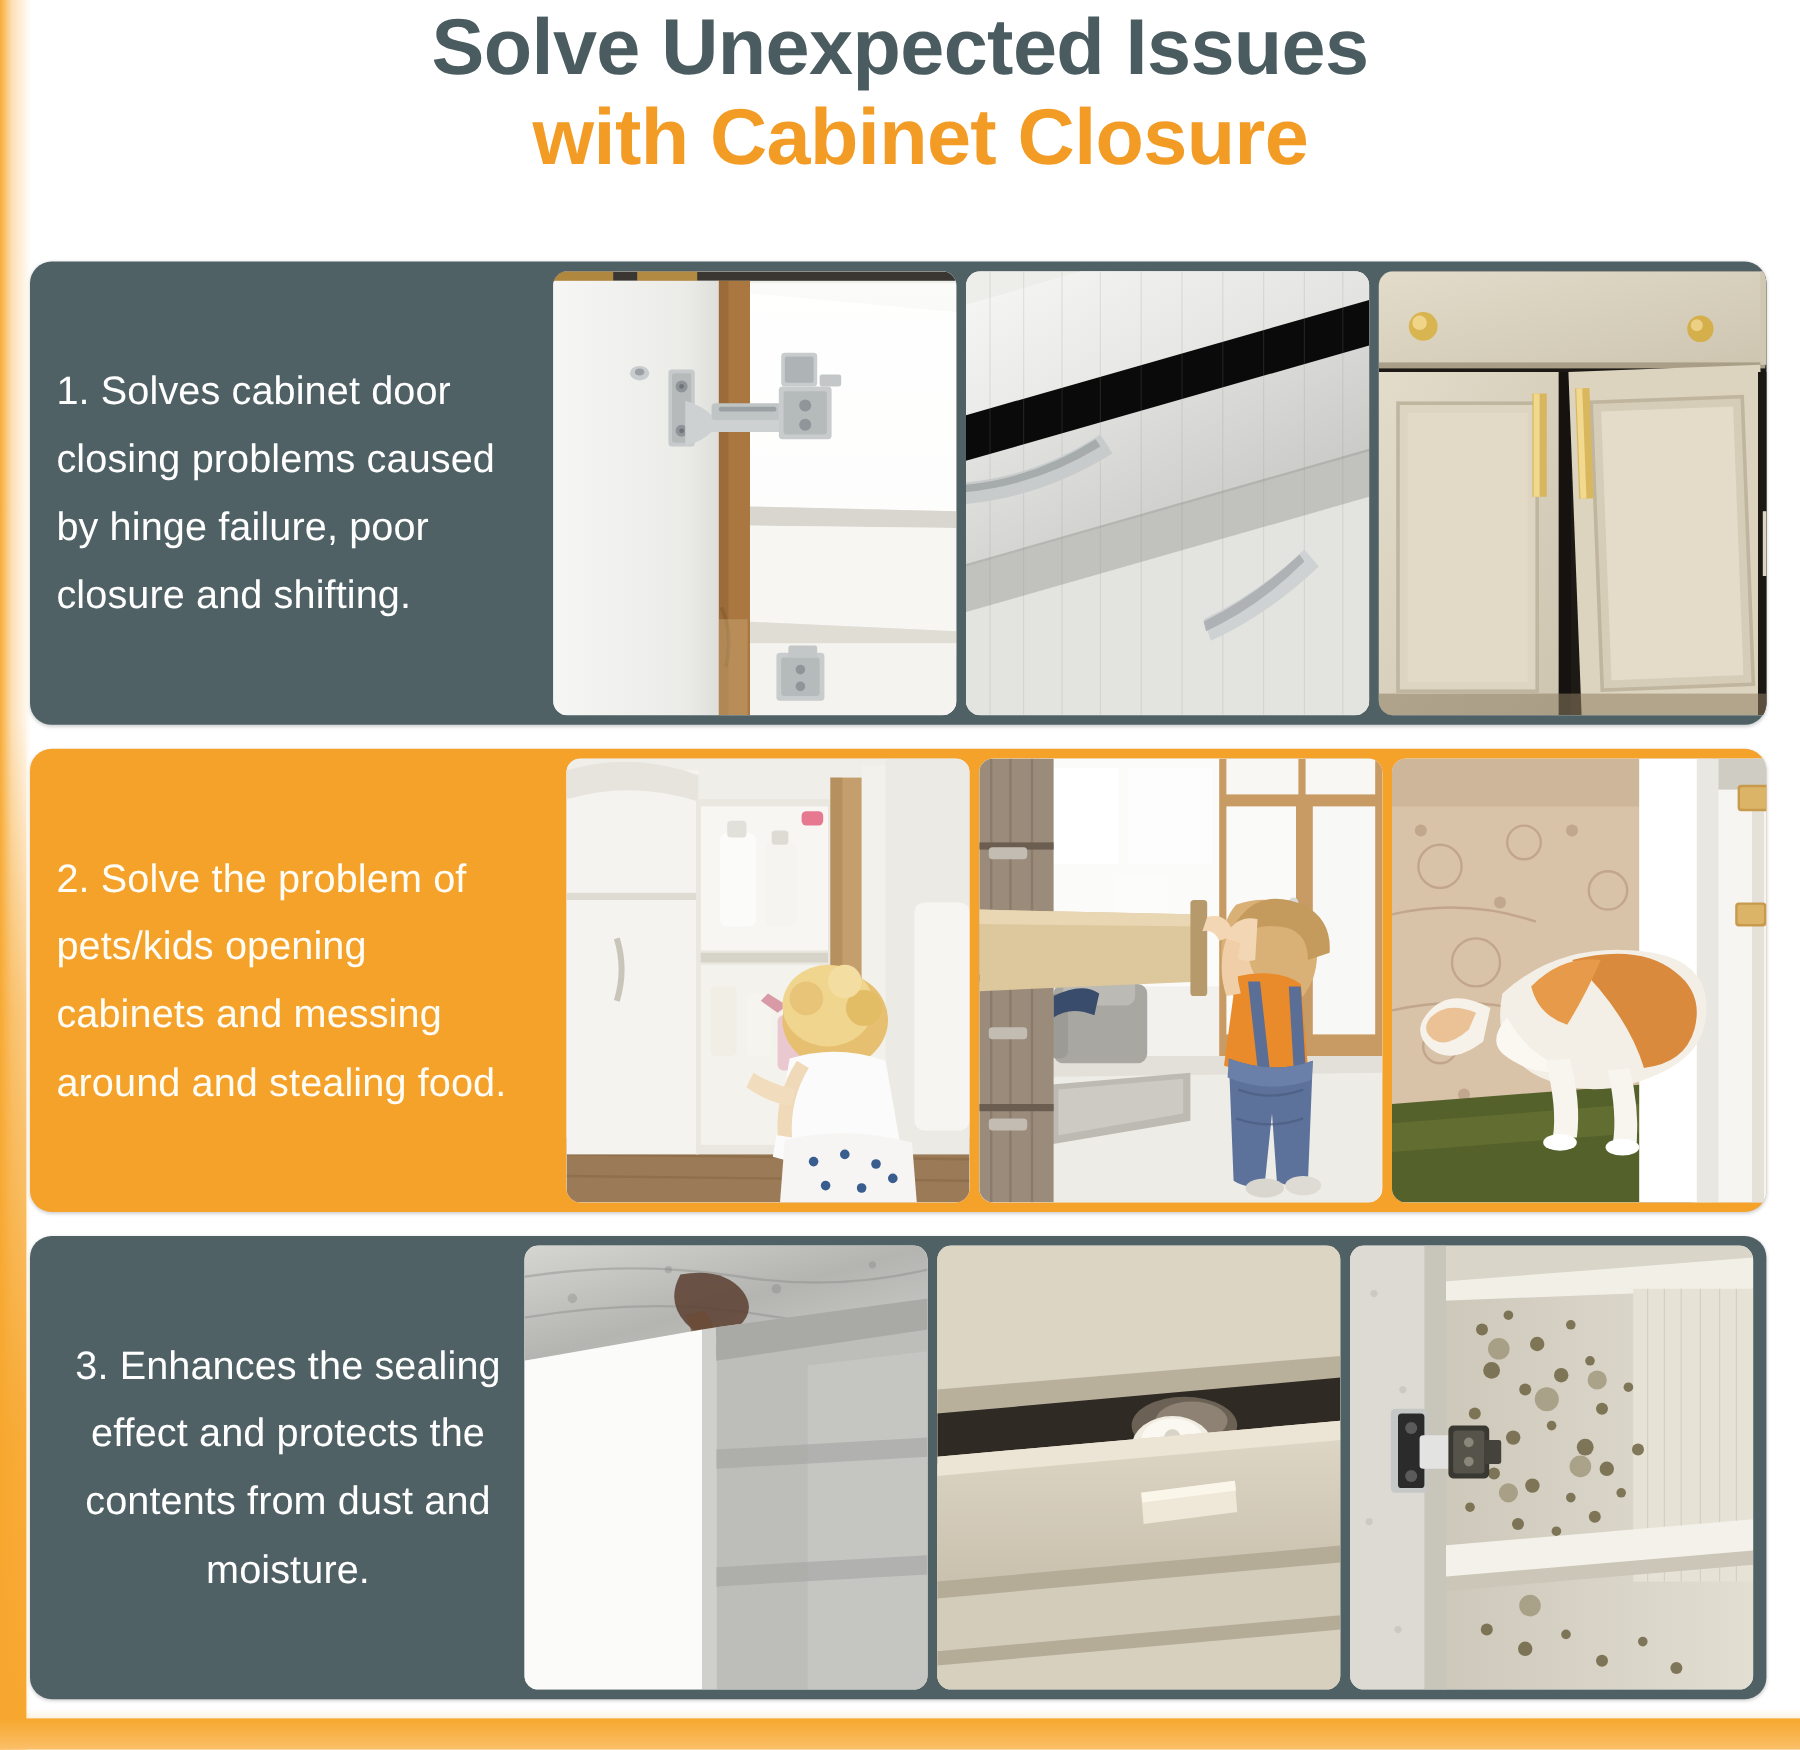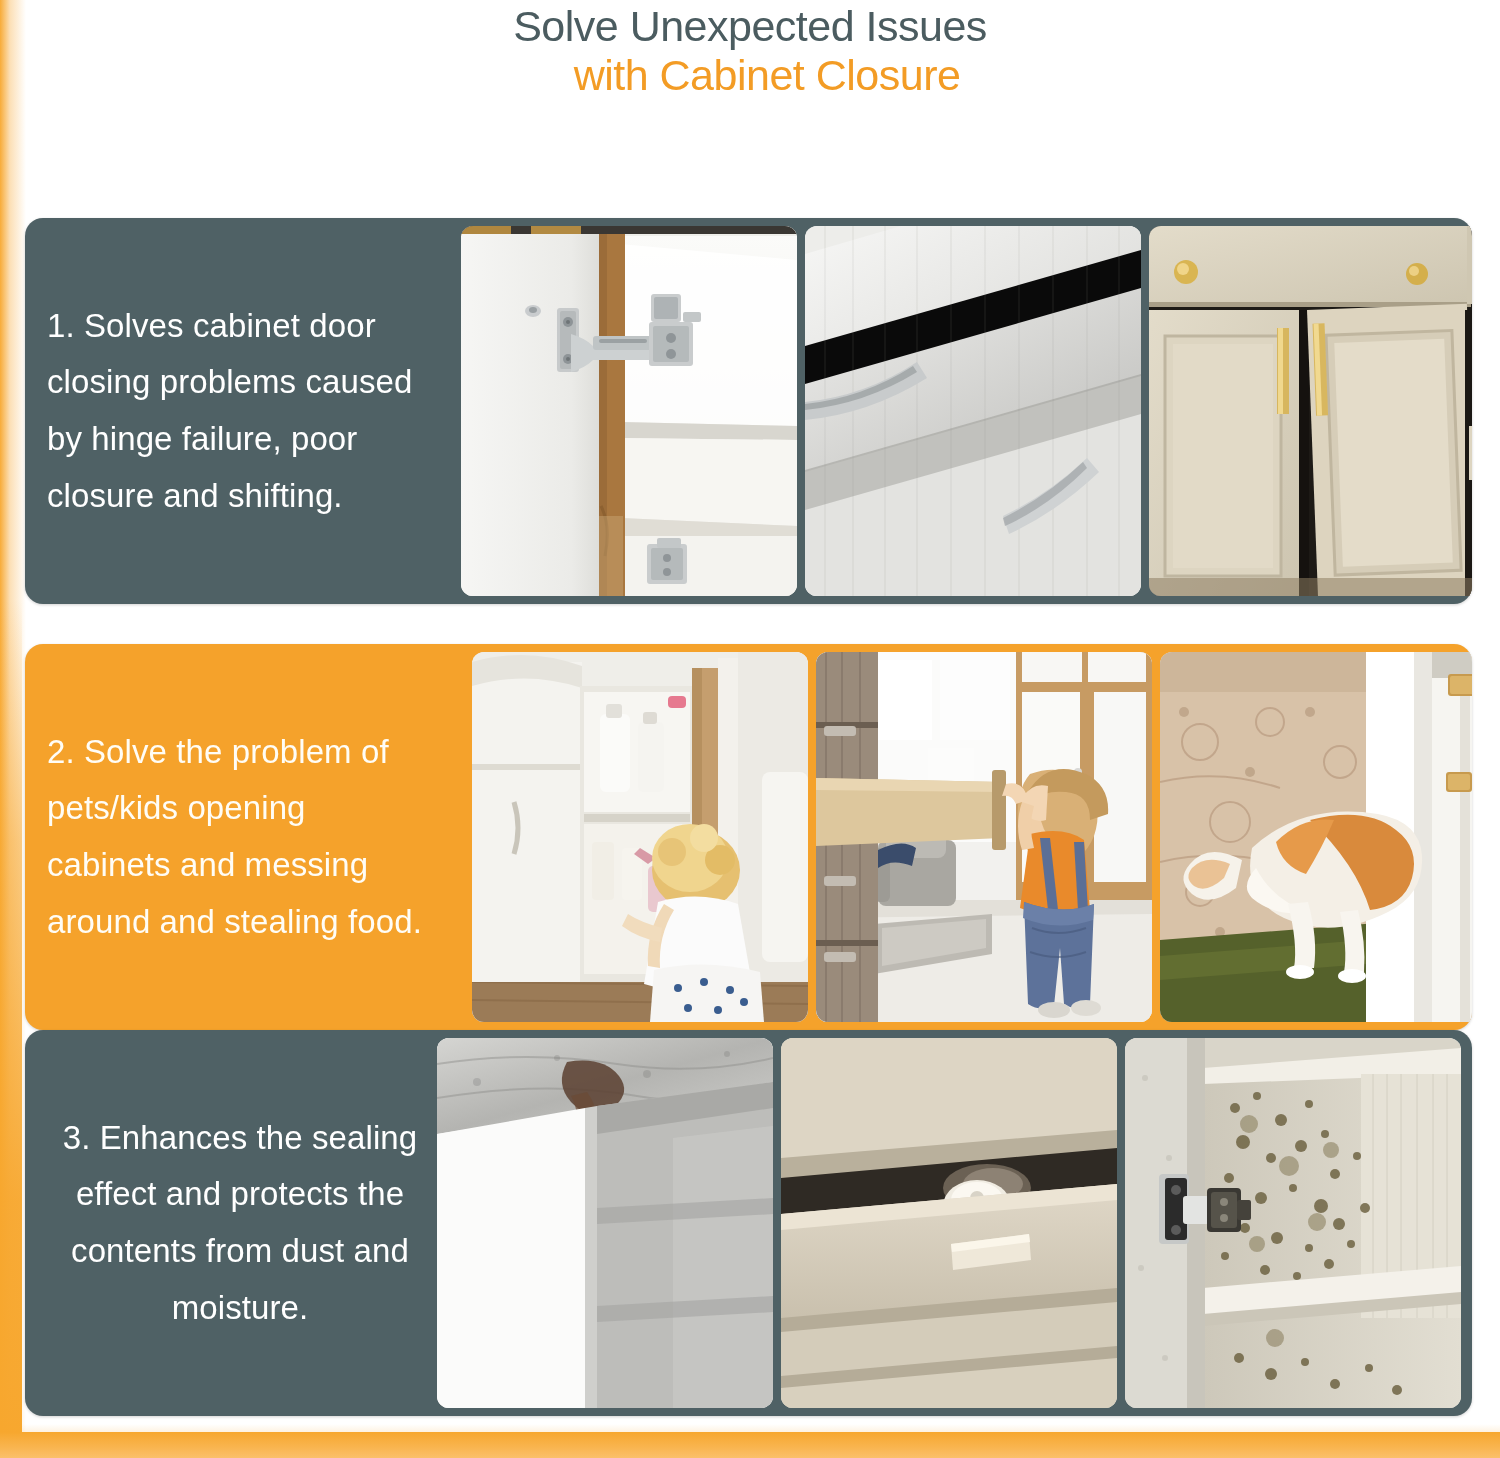--- a/index.html
+++ b/index.html
@@ -17,22 +17,22 @@
       linear-gradient(to top, rgba(247,167,46,0.95) 0px, rgba(250,198,122,0.6) 12px, rgba(255,255,255,0) 34px),
       #ffffff;
   }
 
   
   .title-block {
     position: absolute; left: 0; top: 0; width: 1500px;
     text-align: center; padding-top: 2px;
   }
   .title-line {
-    font-size: 43px;
-    font-weight: normal;
+    font-size: 66px;
+    font-weight: bold;
     letter-spacing: -0.5px;
     line-height: 1.14;
     white-space: nowrap;
   }
   .title-line-1 { color: #4b5c60; }
   .title-line-2 { color: #f39c25; padding-left: 34px; }
 
   
   .row {
     position: absolute;
@@ -42,21 +42,21 @@
     border-radius: 18px;
     display: flex;
     align-items: center;
     overflow: hidden;
     box-shadow: 0 1px 3px rgba(0,0,0,0.18);
   }
   .row-dark  { background: #4f6165; }
   .row-amber { background: #f5a22b; }
 
   .row-1 { top: 218px; gap: 24px; }
-  .row-2 { top: 644px; gap: 35px; }
+  .row-2 { top: 624px; gap: 35px; }
   .row-3 { top: 1030px; text-align: center; }
 
   .row-text {
     width: 412px;
     flex: 0 0 412px;
     color: #ffffff;
     font-size: 33px;
     line-height: 1.72;
     padding-left: 22px;
     padding-right: 4px;

